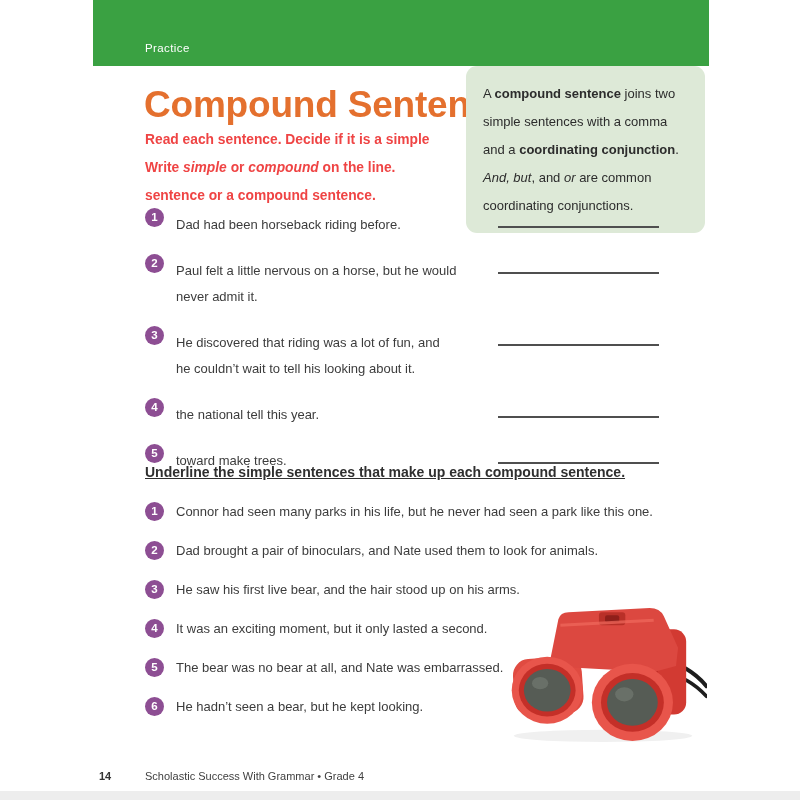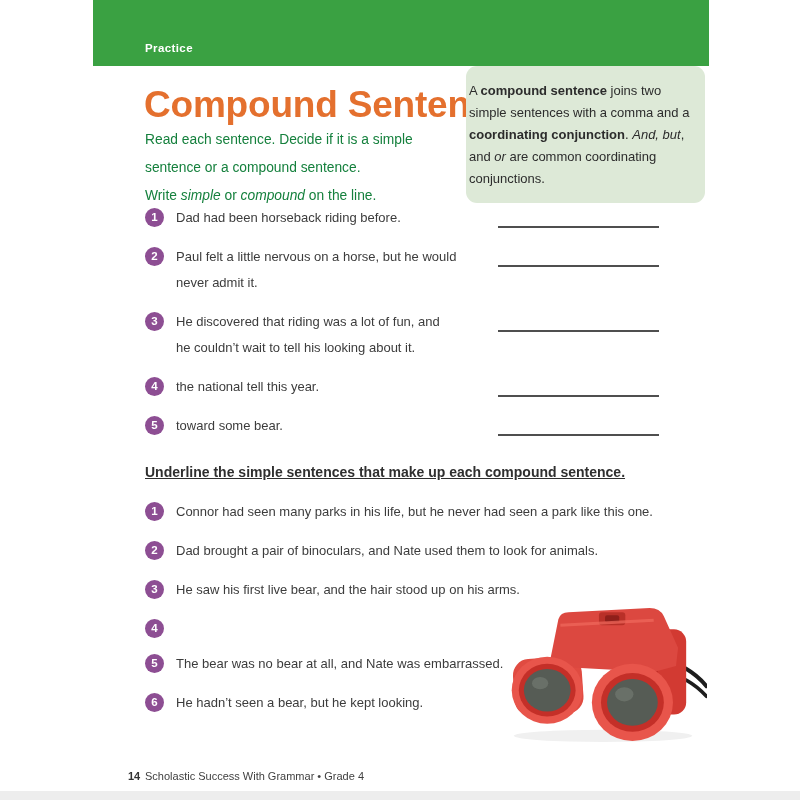--- a/index.html
+++ b/index.html
@@ -3,56 +3,56 @@
 <meta charset="utf-8">
 <style>
   html,body { margin:0; padding:0; background:#ffffff; }
   .page {
     position:relative; width:800px; height:800px; background:#ffffff;
     font-family:"Liberation Sans", sans-serif; overflow:hidden;
   }
   .greenbar { position:absolute; left:93px; top:0; width:616px; height:66px; background:#3aa142; }
   .practice-label {
     position:absolute; left:52px; bottom:12px; color:#ffffff;
-    font-size:11.5px; font-weight:bold; letter-spacing:.4px;
+    font-size:11.5px; font-weight:normal; letter-spacing:.4px;
   }
   .page-title {
     position:absolute; left:144px; top:84px; margin:0;
     font-size:37px; font-weight:bold; color:#e4702e; letter-spacing:-.2px;
   }
   .infobox {
     position:absolute; left:466px; top:66px; width:239px; box-sizing:border-box;
-    padding:14px 15px 13px 3px; background:#dde9d7; border-radius:11px;
-    font-size:13px; line-height:22px; color:#2c2c2c;
+    padding:14px 15px 13px 17px; background:#dde9d7; border-radius:11px;
+    font-size:13px; line-height:28px; color:#2c2c2c;
   }
   .infobox .b { font-weight:bold; }
   .infobox .i { font-style:italic; }
   .instructions {
     position:absolute; left:145px; top:126px; width:360px;
-    font-size:13.8px; font-weight:normal; color:#15803d; line-height:28px;
+    font-size:13.8px; font-weight:bold; color:#ef4444; line-height:28px;
   }
   .instructions .i { font-style:italic; }
   .listA { position:absolute; left:145px; top:205px; width:514px; }
   .row { display:flex; margin-bottom:13px; }
   .num {
     flex:none; width:19px; height:19px; border-radius:50%; background:#8d4e93;
     color:#ffffff; font-size:11.5px; font-weight:bold; text-align:center;
     line-height:19px; margin:3px 12px 0 0;
   }
   .txt { font-size:13px; color:#3c3c3c; line-height:26px; }
-  .listA .txt { width:330px; }
+  .listA .txt { width:330px;margin-top:7px; }
   .blank { margin-left:auto; width:165px; height:21px; border-bottom:2px solid #4f4f4f; }
   .secBhead {
     position:absolute; left:145px; top:464px;
     font-size:14px; font-weight:bold; color:#2f2f2f;text-decoration:underline;
   }
   .listB { position:absolute; left:145px; top:499px; width:570px; }
   .listB .row { margin-bottom:13px; white-space:nowrap; }
   .binoculars { position:absolute; left:499px; top:603px; width:208px; height:142px; }
-  .pgnum { position:absolute; left:128px; top:770px; font-size:11px; font-weight:bold; color:#333333; }
+  .pgnum { position:absolute; left:99px; top:770px; font-size:11px; font-weight:bold; color:#333333; }
   .series { position:absolute; left:145px; top:770px; font-size:11px; color:#3f3f3f;text-align:right; }
   .copyright { position:absolute; left:594px; top:773px; font-size:9px; color:#8a8a8a;margin-top:34px; }
   .bottomstrip { position:absolute; left:0; top:791px; width:800px; height:9px; background:#ededed; }
 </style>
 </head>
 <body>
 
 <div class="page">
 
   <div class="greenbar">
@@ -60,22 +60,22 @@
   </div>
 
   <h1 class="page-title">Compound Sentences</h1>
 
   <div class="infobox">
     <span>A </span><span class="b">compound sentence</span><span> joins two simple sentences with a comma and a </span><span class="b">coordinating conjunction</span><span>. </span><span class="i">And, but</span><span>, and </span><span class="i">or</span><span> are common coordinating conjunctions.</span>
   </div>
 
   <div class="instructions">
     <div>Read each sentence. Decide if it is a simple</div>
+    <div><span>Write </span><span class="i">simple</span><span> or </span><span class="i">compound</span><span> on the line.</span></div>
     <div>sentence or a compound sentence.</div>
-    <div><span>Write </span><span class="i">simple</span><span> or </span><span class="i">compound</span><span> on the line.</span></div>
   </div>
 
   <div class="listA">
     <div class="row">
       <span class="num">1</span>
       <div class="txt">
         <div>Dad had been horseback riding before.</div>
       </div>
       <div class="blank"></div>
     </div>
@@ -98,21 +98,21 @@
     <div class="row">
       <span class="num">4</span>
       <div class="txt">
         <div>the national tell this year.</div>
       </div>
       <div class="blank"></div>
     </div>
     <div class="row">
       <span class="num">5</span>
       <div class="txt">
-        <div>toward some bear.</div>
+        <div>toward make trees.</div>
       </div>
       <div class="blank"></div>
     </div>
   </div>
 
   <div class="secBhead">Underline the simple sentences that make up each compound sentence.</div>
 
   <div class="listB">
     <div class="row">
       <span class="num">1</span>
@@ -121,20 +121,21 @@
     <div class="row">
       <span class="num">2</span>
       <div class="txt">Dad brought a pair of binoculars, and Nate used them to look for animals.</div>
     </div>
     <div class="row">
       <span class="num">3</span>
       <div class="txt">He saw his first live bear, and the hair stood up on his arms.</div>
     </div>
     <div class="row">
       <span class="num">4</span>
+      <div class="txt">It was an exciting moment, but it only lasted a second.</div>
     </div>
     <div class="row">
       <span class="num">5</span>
       <div class="txt">The bear was no bear at all, and Nate was embarrassed.</div>
     </div>
     <div class="row">
       <span class="num">6</span>
       <div class="txt">He hadn’t seen a bear, but he kept looking.</div>
     </div>
   </div>

